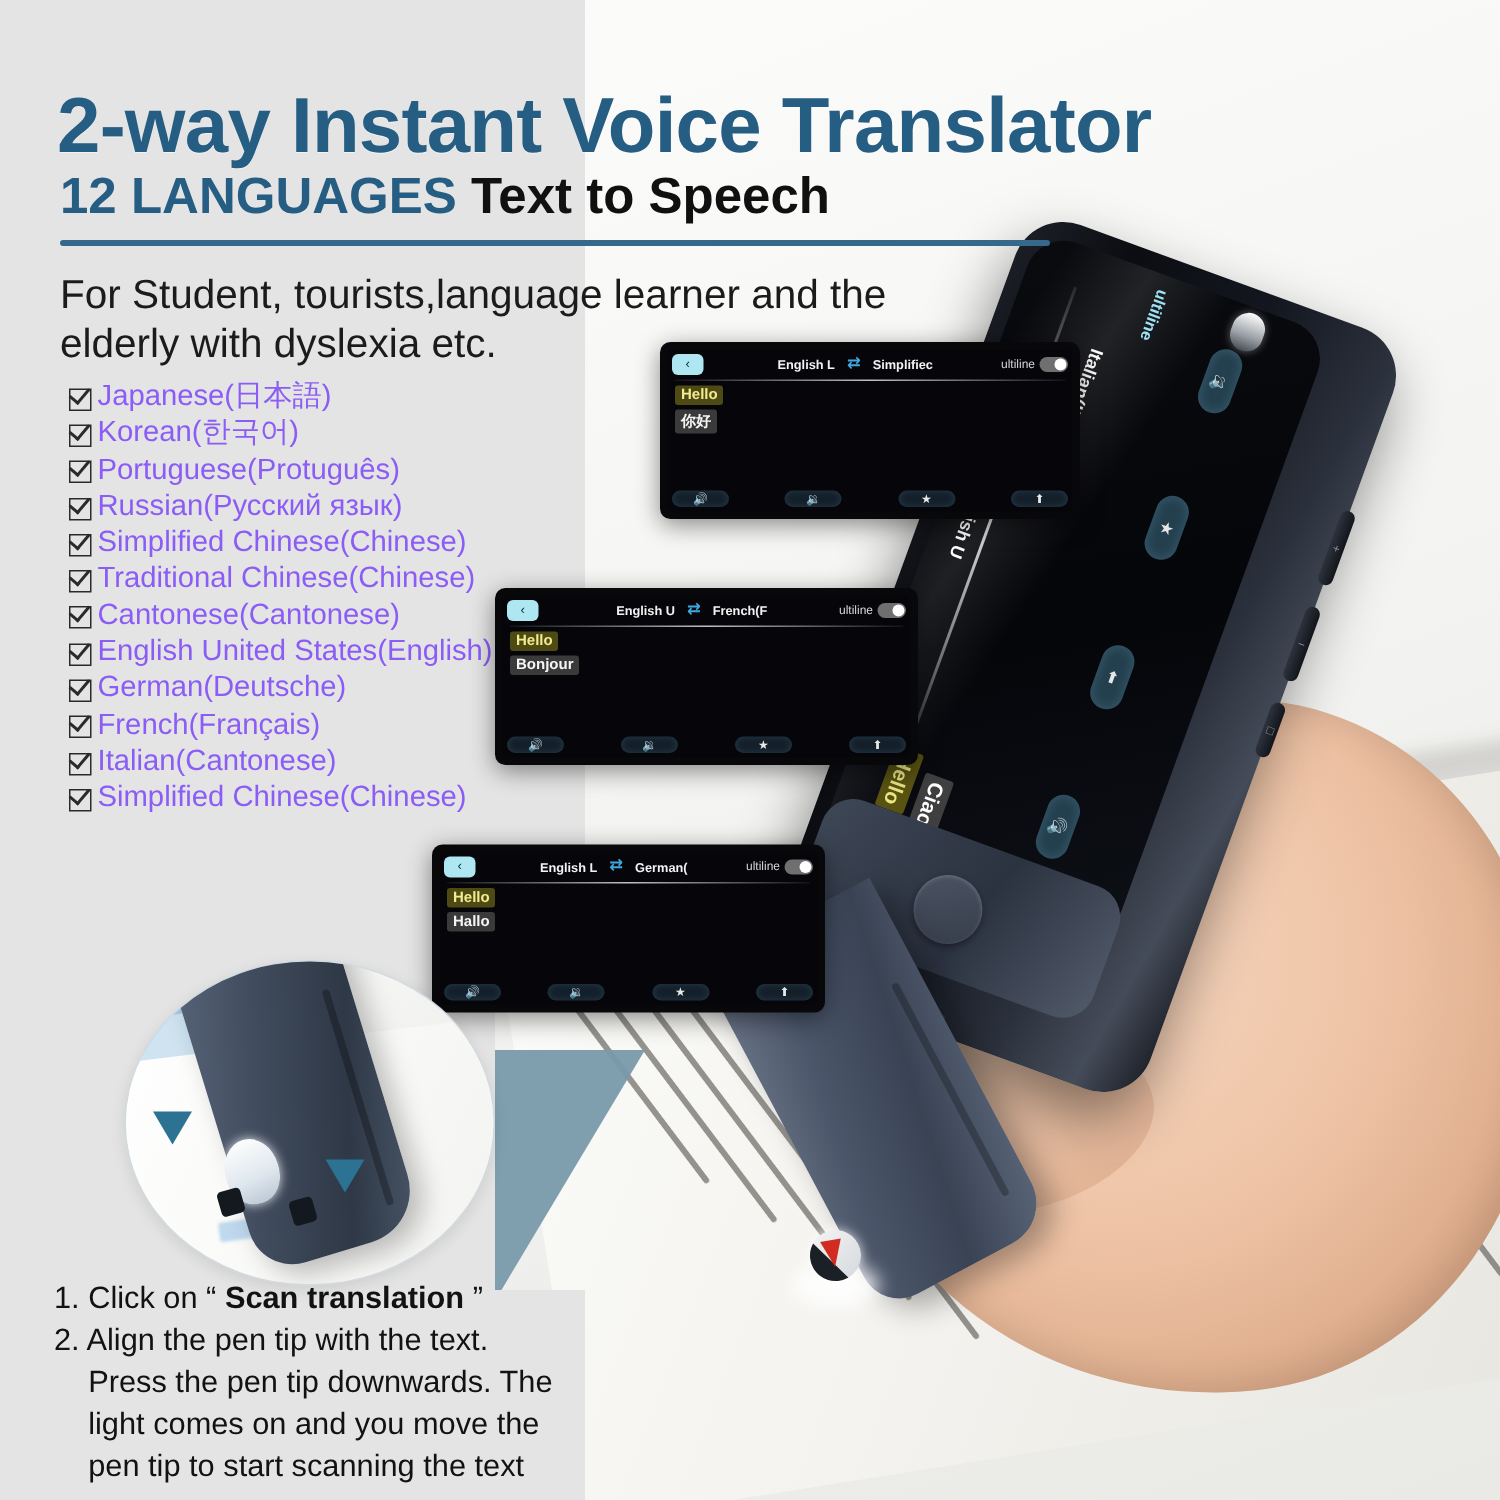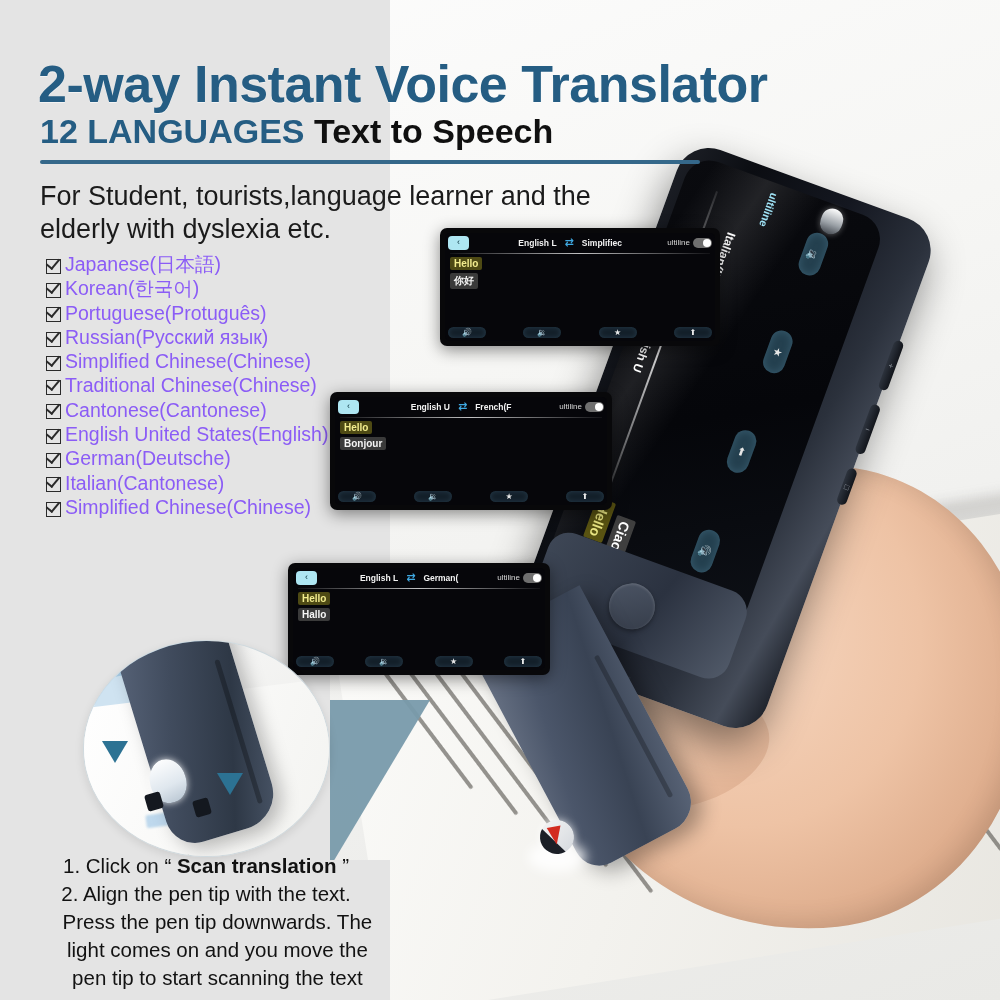--- a/index.html
+++ b/index.html
@@ -257,21 +257,21 @@
   .ins-foot.f2{left:110px;top:158px;transform:rotate(-16deg);}
   .ins-arrow{width:0;height:0;position:absolute;}
   .ins-arrow.a1{left:18px;top:100px;border-left:13px solid transparent;border-right:13px solid transparent;border-top:22px solid #2c7293;}
   .ins-arrow.a2{left:133px;top:132px;border-left:13px solid transparent;border-right:13px solid transparent;border-top:22px solid #2c7293;}
   .ins-lines{position:absolute;left:6px;top:148px;width:110px;height:60px;opacity:.45;}
   .ins-lines i{position:absolute;left:0;height:2px;background:#7f7f7f;border-radius:1px;transform:rotate(-7deg);}
   .ins-scan{position:absolute;left:62px;top:172px;width:34px;height:13px;background:#9fc7e6;opacity:.65;border-radius:2px;transform:rotate(-8deg);filter:blur(1px);}
 
   
   .instructions{position:absolute;left:36px;top:852px;width:340px;font-size:20.5px;line-height:28px;color:#121212;}
-  .instructions .ln{display:block;white-space:pre-wrap;text-align:center;}
+  .instructions .ln{display:block;white-space:pre-wrap;}
   .instructions b{font-weight:bold;}
 
   
   .scanpen{
     position:absolute;left:520px;top:600px;width:128px;height:260px;
     background:linear-gradient(100deg,#6a7486 0%,#4b566a 30%,#394354 65%,#5a6578 100%);
     border-radius:0 0 30px 26px;transform:rotate(-28deg);
     box-shadow:7px 10px 20px rgba(0,0,0,.32);
   }
   .scanpen-seam{position:absolute;right:16px;top:70px;width:5px;height:160px;background:rgba(0,0,0,.25);border-radius:3px;}
@@ -413,20 +413,24 @@
       <div class="lang-item">
         <span class="lang-check"></span>
         <span>English United States(English)</span>
       </div>
       <div class="lang-item">
         <span class="lang-check"></span>
         <span>German(Deutsche)</span>
       </div>
       <div class="lang-item">
         <span class="lang-check"></span>
+        <span>French(Français)</span>
+      </div>
+      <div class="lang-item">
+        <span class="lang-check"></span>
         <span>Italian(Cantonese)</span>
       </div>
       <div class="lang-item">
         <span class="lang-check"></span>
         <span>Simplified Chinese(Chinese)</span>
       </div>
     </div>
 
   <div class="screen" id="screen-cn">
       <div class="scr-inner"></div>

